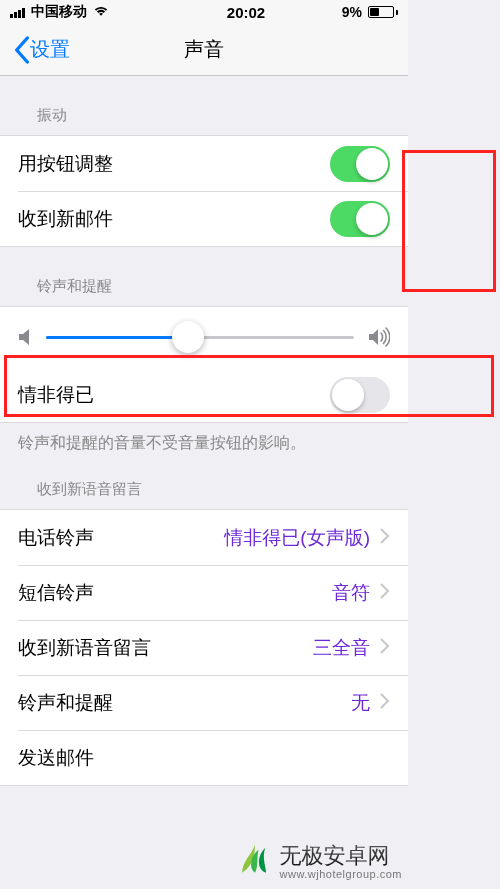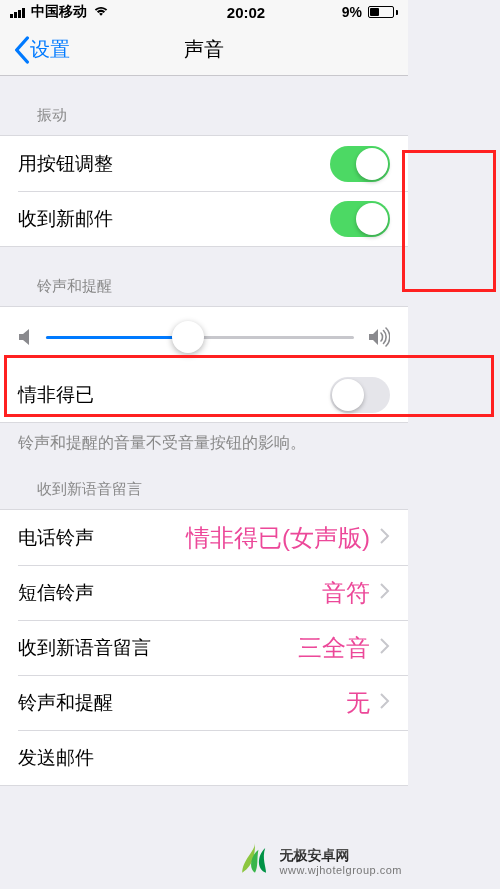--- a/index.html
+++ b/index.html
@@ -28,21 +28,21 @@
   .nav-back svg { width: 16px; height: 28px; }
   .nav-title { font-size: 20px; font-weight: 400; }
 
   
   .section-header { font-size: 15px; color: #888; padding: 30px 18px 10px; margin-left: 19px; }
   .section-footer { font-size: 16px; color: #888; padding: 10px 18px 6px; }
   .group { background: #fff; border-top: 1px solid #d9d9de; border-bottom: 1px solid #d9d9de; }
   .row { min-height: 55px; padding: 0 18px; display: flex; align-items: center; justify-content: space-between; position: relative; }
   .row + .row::before { content:""; position:absolute; left:18px; right:0; top:0; height:1px; background:#d9d9de; }
   .row-label { font-size: 19px; color: #000; }
-  .row-value { font-size: 24px; color: #ec4899; padding-right: 6px;}
+  .row-value { font-size: 19px; color: #6d28d9; padding-right: 6px;}
   .row-right { display: flex; align-items: center; gap: 4px;}
   .chevron svg { width: 10px; height: 16px; }
   .chevron svg polyline { stroke: #c7c7cc; }
 
   
   .toggle { width: 60px; height: 36px; border-radius: 18px; position: relative; background: #e5e5ea; transition: background .1s; }
   .toggle.on { background: #4cd964; }
   .toggle .knob { width: 32px; height: 32px; border-radius: 50%; background: #fff; position: absolute; top: 2px; box-shadow: 0 2px 4px rgba(0,0,0,0.25); }
   .toggle.on .knob { right: 2px; }
   .toggle.off .knob { left: 2px; }
@@ -54,21 +54,21 @@
   .slider-fill { position: absolute; left: 0; top: 0; bottom: 0; background: #007aff; border-radius: 2px; }
   .slider-knob { width: 32px; height: 32px; border-radius: 50%; background: #fff; position: absolute; top: 50%; transform: translate(-50%, -50%); box-shadow: 0 2px 6px rgba(0,0,0,0.3); }
 
   
   .hl { position: absolute; border: 3px solid #ff2020; pointer-events: none; z-index: 5; }
 
   
   .watermark { position: absolute; right: 6px; bottom: 8px; display: flex; align-items: center; gap: 8px; z-index: 6; }
   .wm-logo svg { width: 34px; height: 34px; }
   .wm-text { display: flex; flex-direction: column; line-height: 1.1; }
-  .wm-cn { font-size: 14px; font-weight: 700; background: linear-gradient(#555, #111); -webkit-background-clip: text; -webkit-text-fill-color: transparent; color:#222;}
+  .wm-cn { font-size: 22px; font-weight: 400; background: linear-gradient(#555, #111); -webkit-background-clip: text; -webkit-text-fill-color: transparent; color:#222;}
   .wm-en { font-size: 11px; color: #777; letter-spacing: .5px;}
 </style>
 </head>
 <body>
 <div class="screen">
 
   <div class="status-bar">
     <div class="sb-left">
       <div class="signal-bars">
           <span></span>

